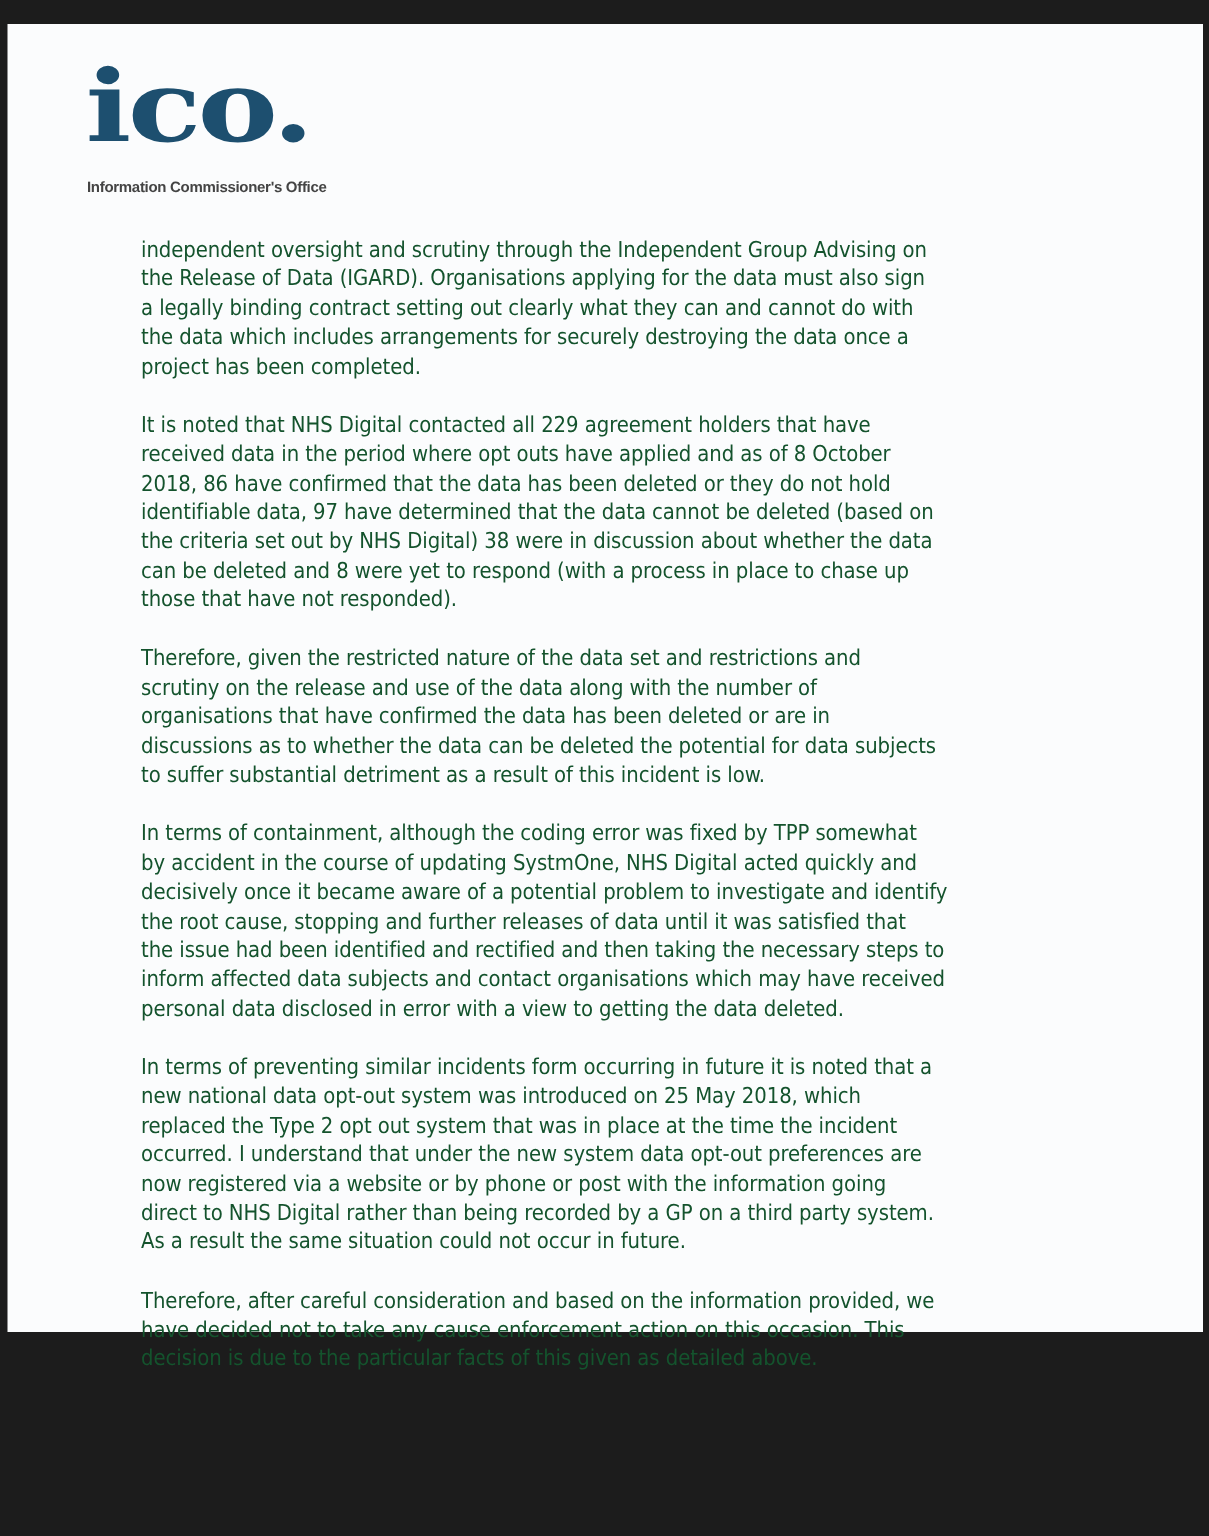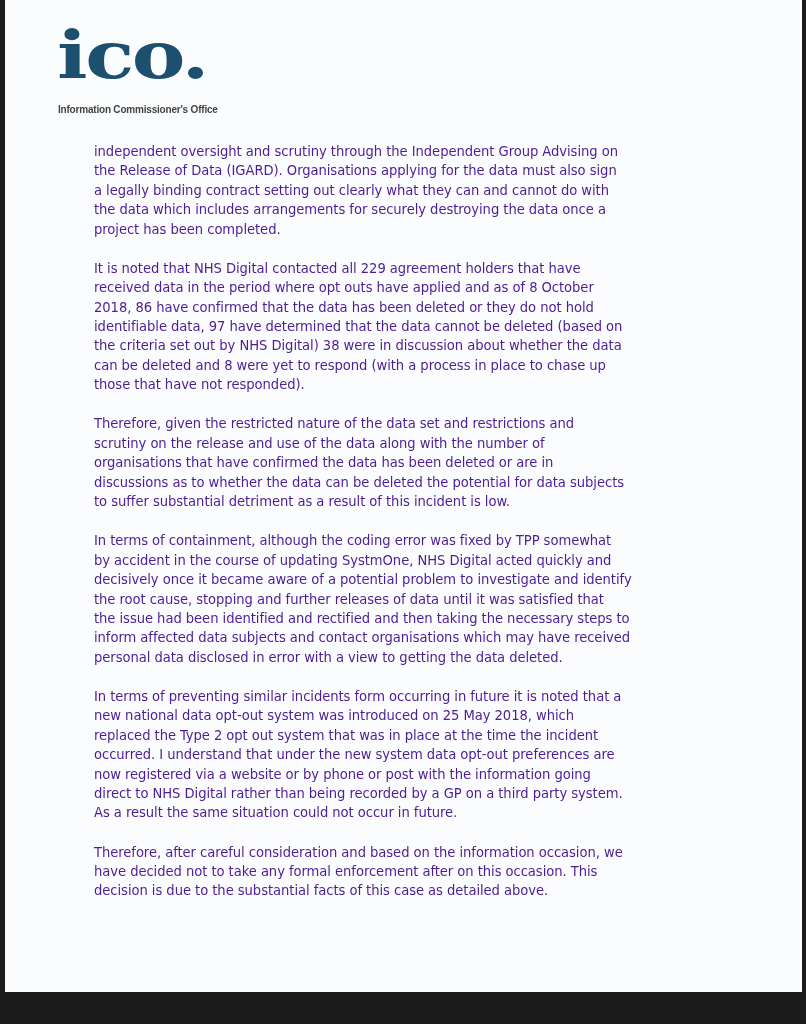--- a/index.html
+++ b/index.html
@@ -9,23 +9,23 @@
     }
     body {
       width: 806px;
       height: 1024px;
       position: relative;
       overflow: hidden;
     }
     .page {
       position: absolute;
       left: 5px;
-      top: 0;
+      top: 16px;
       width: 797px;
-      height: 992px;
+      height: 872px;
       background: #fbfcfd;
     }
     .logo {
       position: absolute;
       left: 52px;
       top: 22px;
       width: 170px;
       height: 95px;
     }
     .logo-mark {
@@ -52,21 +52,21 @@
       letter-spacing: -0.2px;
     }
     .body-text {
       position: absolute;
       left: 89px;
       top: 141px;
       width: 660px;
       font-family: "DejaVu Sans", sans-serif;
       font-size: 14.6px;
       line-height: 19.4px;
-      color: #4c1d95;
+      color: #14532d;
       letter-spacing: -0.05px;
     }
     .body-text p {
       margin: 0 0 19.8px 0;
       white-space: pre-line;
       font-stretch: condensed;
     }
     .line {
       display: block;
       white-space: nowrap;
@@ -81,15 +81,15 @@
     <div class="logo-mark" style="transform: scaleX(1.2195); transform-origin: left top;"><span>ico</span><span>.</span></div>
     <div class="logo-tagline">Information Commissioner's Office</div>
   </div>
 
   <div class="body-text" id="body-text">
       <p><span class="line">independent oversight and scrutiny through the Independent Group Advising on</span><span class="line">the Release of Data (IGARD). Organisations applying for the data must also sign</span><span class="line">a legally binding contract setting out clearly what they can and cannot do with</span><span class="line">the data which includes arrangements for securely destroying the data once a</span><span class="line">project has been completed.</span></p>
       <p><span class="line">It is noted that NHS Digital contacted all 229 agreement holders that have</span><span class="line">received data in the period where opt outs have applied and as of 8 October</span><span class="line">2018, 86 have confirmed that the data has been deleted or they do not hold</span><span class="line">identifiable data, 97 have determined that the data cannot be deleted (based on</span><span class="line">the criteria set out by NHS Digital) 38 were in discussion about whether the data</span><span class="line">can be deleted and 8 were yet to respond (with a process in place to chase up</span><span class="line">those that have not responded).</span></p>
       <p><span class="line">Therefore, given the restricted nature of the data set and restrictions and</span><span class="line">scrutiny on the release and use of the data along with the number of</span><span class="line">organisations that have confirmed the data has been deleted or are in</span><span class="line">discussions as to whether the data can be deleted the potential for data subjects</span><span class="line">to suffer substantial detriment as a result of this incident is low.</span></p>
       <p><span class="line">In terms of containment, although the coding error was fixed by TPP somewhat</span><span class="line">by accident in the course of updating SystmOne, NHS Digital acted quickly and</span><span class="line">decisively once it became aware of a potential problem to investigate and identify</span><span class="line">the root cause, stopping and further releases of data until it was satisfied that</span><span class="line">the issue had been identified and rectified and then taking the necessary steps to</span><span class="line">inform affected data subjects and contact organisations which may have received</span><span class="line">personal data disclosed in error with a view to getting the data deleted.</span></p>
       <p><span class="line">In terms of preventing similar incidents form occurring in future it is noted that a</span><span class="line">new national data opt-out system was introduced on 25 May 2018, which</span><span class="line">replaced the Type 2 opt out system that was in place at the time the incident</span><span class="line">occurred. I understand that under the new system data opt-out preferences are</span><span class="line">now registered via a website or by phone or post with the information going</span><span class="line">direct to NHS Digital rather than being recorded by a GP on a third party system.</span><span class="line">As a result the same situation could not occur in future.</span></p>
-      <p><span class="line">Therefore, after careful consideration and based on the information occasion, we</span><span class="line">have decided not to take any formal enforcement after on this occasion. This</span><span class="line">decision is due to the substantial facts of this case as detailed above.</span></p>
+      <p><span class="line">Therefore, after careful consideration and based on the information provided, we</span><span class="line">have decided not to take any cause enforcement action on this occasion. This</span><span class="line">decision is due to the particular facts of this given as detailed above.</span></p>
     </div>
 </div>
 
 </body></html>

